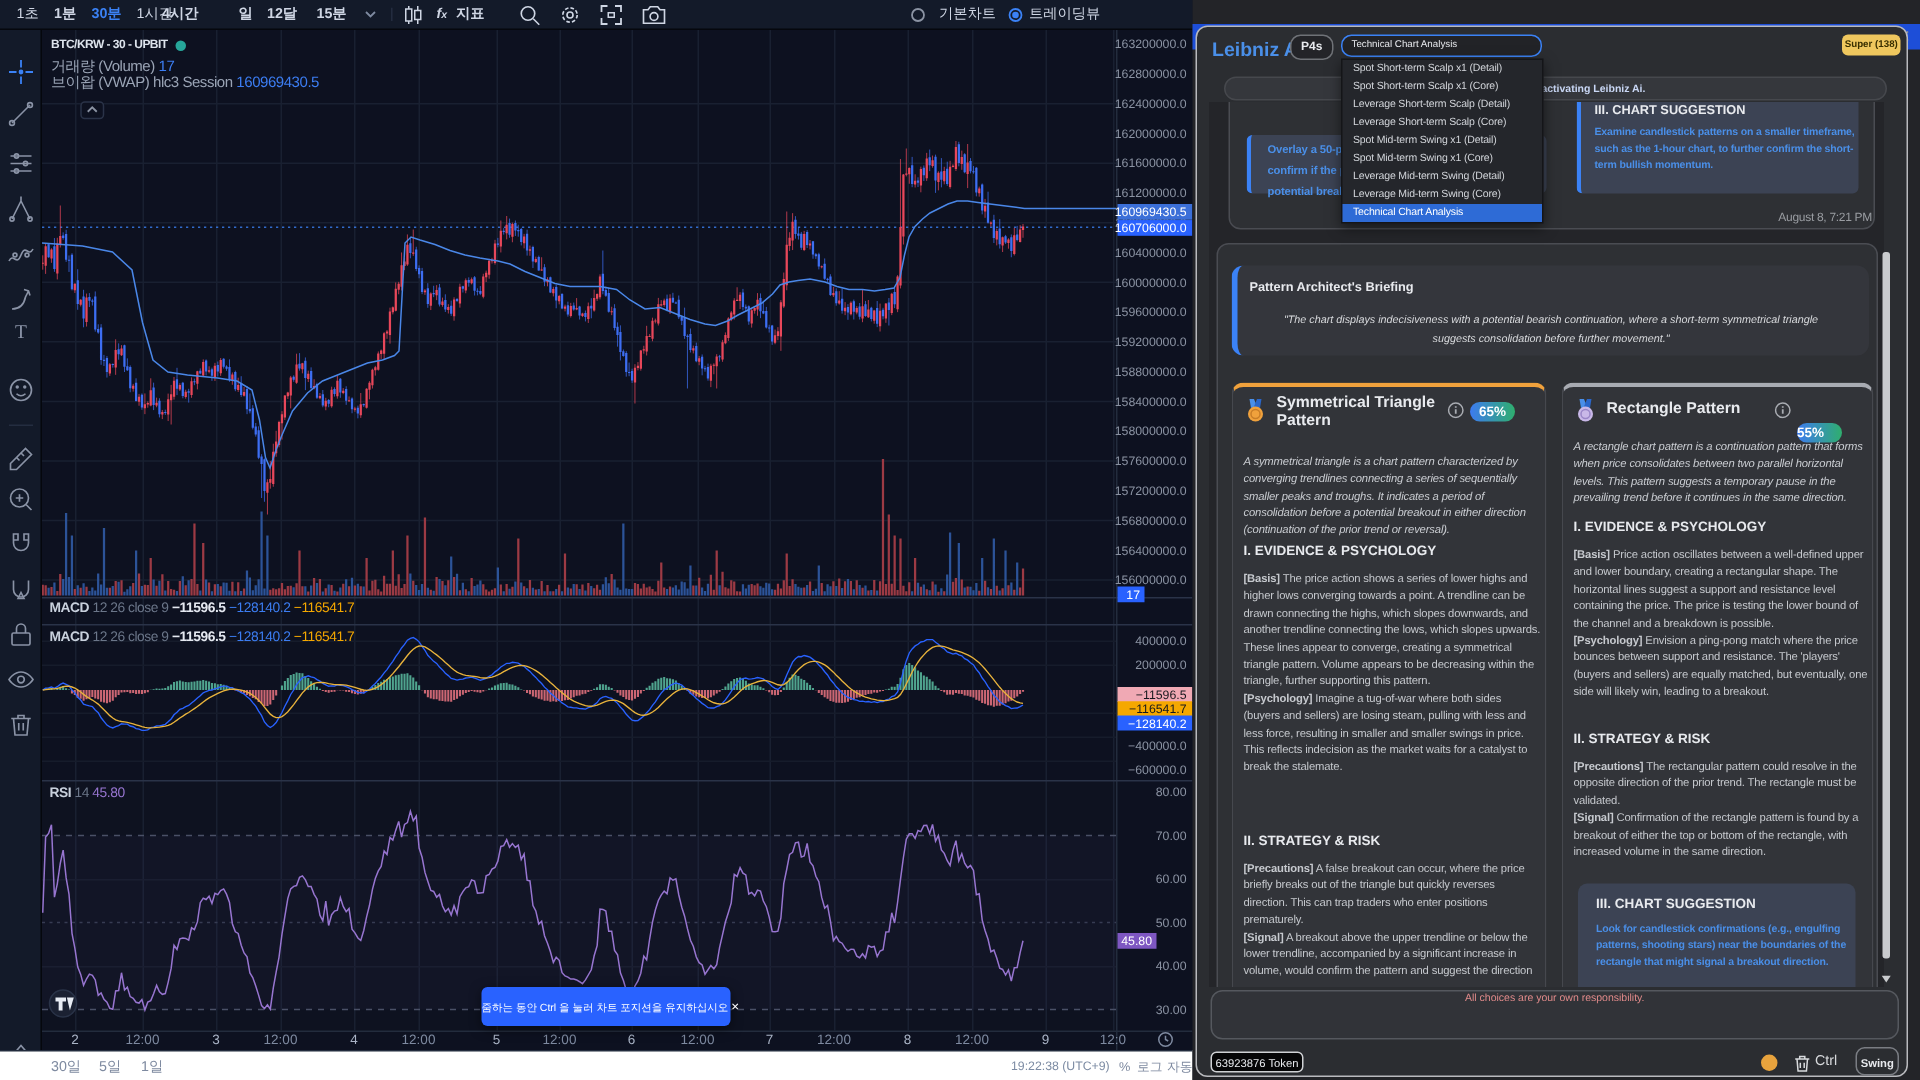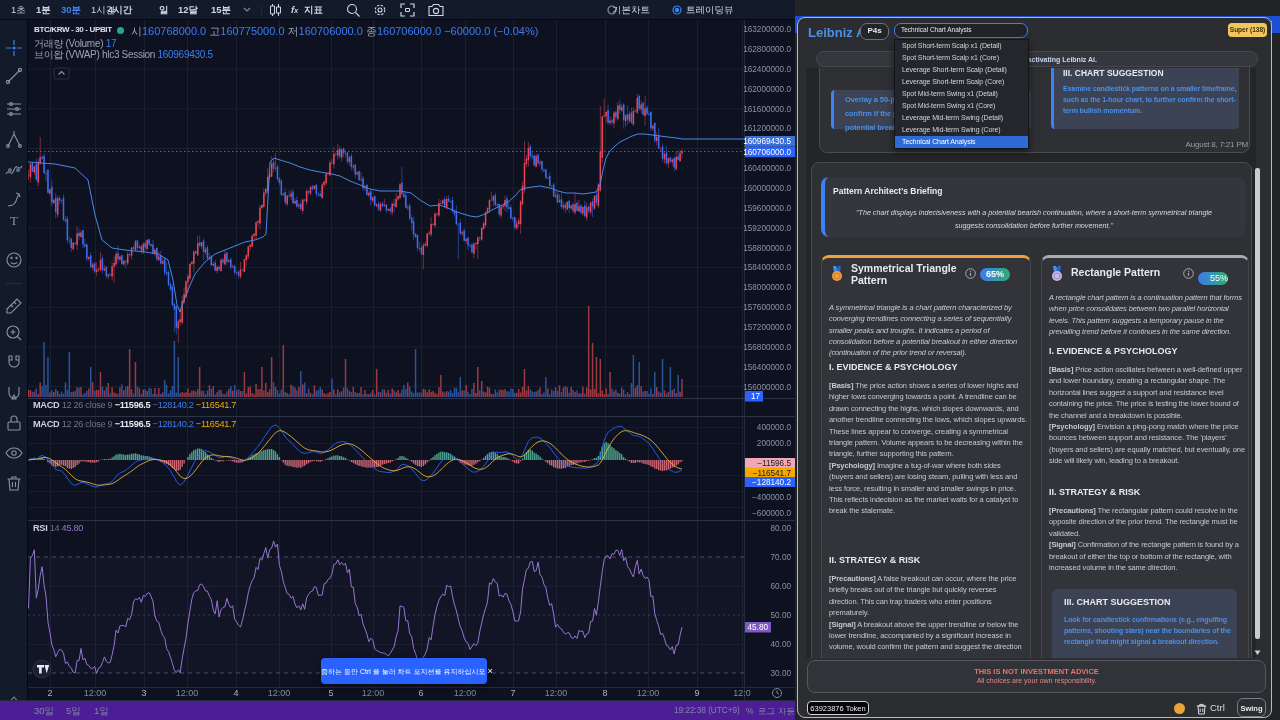--- a/index.html
+++ b/index.html
@@ -1,20 +1,20 @@
 <!DOCTYPE html>
 <html><head><meta charset="utf-8"><style>
 *{margin:0;padding:0;box-sizing:border-box}
 html,body{width:1280px;height:720px;overflow:hidden;background:#0d1120;font-family:"Liberation Sans",sans-serif}
 .abs{position:absolute}
 #app{position:absolute;left:0;top:0;width:795px;height:720px;background:#0d1120}
 #toolbar{position:absolute;left:0;top:0;width:795px;height:20px;background:#131a29;border-bottom:1px solid #05070d;color:#cfd6e4;font-size:9.5px}
 #toolbar .tb{position:absolute;top:4px;height:12px;line-height:12px;white-space:nowrap}
 #sidebar{position:absolute;left:0;top:20px;width:28px;height:680px;background:#131a29;border-right:1px solid #05070d}
-#statusbar{position:absolute;left:0;top:700px;width:795px;height:20px;background:#4c1d95;border-top:1px solid #232c3d;color:#7e8aa0;font-size:9.5px}
+#statusbar{position:absolute;left:0;top:700px;width:795px;height:20px;background:#ffffff;border-top:1px solid #232c3d;color:#7e8aa0;font-size:9.5px}
 #chartsvg{position:absolute;left:0;top:0}
 .leg{position:absolute;white-space:nowrap;font-size:9px;color:#9aa4b5}
 .leg b{color:#dde3ec;font-weight:bold}
 .leg .bl{color:#3c7df2}
 #tooltip{position:absolute;left:321px;top:658px;width:166px;height:26px;background:#2962ff;border-radius:4px;box-shadow:0 2px 8px rgba(0,0,0,.5);color:#fff;font-size:7px;line-height:26px;text-align:center;white-space:nowrap}
 
 #win{position:absolute;left:795px;top:0;width:485px;height:720px;background:#232428}
 #wtitle{position:absolute;left:0;top:16px;width:485px;height:17px;background:#1d4ed8;color:#b3b5b8;font-size:7.5px;line-height:17px}
 #wbody{position:absolute;left:2px;top:17px;width:475px;height:701px;background:#2b2d31;border:1.5px solid #b9babe;border-radius:8px}
 #wbody .t{position:absolute;white-space:nowrap}
@@ -171,21 +171,20 @@
 <circle cx="777" cy="693" r="4.5" fill="none" stroke="#7e8aa0" stroke-width="1"></circle>
       <path d="M777 690.5v2.5l1.8 1" stroke="#7e8aa0" stroke-width="1" fill="none"></path>
 <circle cx="42" cy="669" r="9" fill="#1b2132" stroke="#2a3348" stroke-width="1"></circle>
       <path d="M37 665h7v2.6h-2.3v6h-2.6v-6H37z" fill="#e8ecf4"></path>
       <path d="M44.6 665l2 8.6 2.6-8.6h-2z" fill="#e8ecf4"></path>
 <rect x="54" y="68" width="15" height="11" rx="2.5" fill="#0d1120" stroke="#2a3348"></rect>
       <path d="M58.5 74.5l3-3 3 3" stroke="#8b93a3" stroke-width="1.2" fill="none"></path>
   </svg>
   <div class="leg" style="left:34px;top:25px;font-size:8px;letter-spacing:-0.35px"><b>BTC/KRW - 30 - UPBIT</b></div>
 <div class="leg abs" style="left:117px;top:27px;width:7px;height:7px;border-radius:50%;background:#26a69a"></div>
-<div class="leg" style="left:131px;top:24px;font-size:11px">시<span class="bl">160768000.0</span> 고<span class="bl">160775000.0</span> 저<span class="bl">160706000.0</span> 종<span class="bl">160706000.0</span> <span class="bl">−60000.0 (−0.04%)</span></div>
 <div class="leg" style="left:34px;top:37px;font-size:10px;letter-spacing:-0.3px">거래량 (Volume) <span class="bl">17</span></div>
 <div class="leg" style="left:34px;top:48px;font-size:10px;letter-spacing:-0.3px">브이왑 (VWAP) hlc3 Session <span class="bl">160969430.5</span></div>
 <div class="leg" style="left:33px;top:400px;font-size:9.2px;letter-spacing:-0.3px"><b style="color:#c9d1dd">MACD</b> <span style="color:#6b7689">12 26 close 9</span> <b style="color:#e4e8f0">−11596.5</b> <span class="bl">−128140.2</span> <span style="color:#f5a800">−116541.7</span></div>
 <div class="leg" style="left:33px;top:419px;font-size:9.2px;letter-spacing:-0.3px"><b style="color:#c9d1dd">MACD</b> <span style="color:#6b7689">12 26 close 9</span> <b style="color:#e4e8f0">−11596.5</b> <span class="bl">−128140.2</span> <span style="color:#f5a800">−116541.7</span></div>
 <div class="leg" style="left:33px;top:523px;font-size:9.2px;letter-spacing:-0.3px"><b style="color:#c9d1dd">RSI</b> <span style="color:#6b7689">14</span> <span style="color:#9775d0">45.80</span></div>
   <div id="toolbar">
       <span class="tb" style="left:11px;font-weight:normal">1초</span>
 <span class="tb" style="left:36px;font-weight:bold">1분</span>
 <span class="tb" style="left:61px;color:#3b82f6;font-weight:bold">30분</span>
 <span class="tb" style="left:91px;font-weight:normal">1시간</span>
@@ -214,21 +213,21 @@
 <path d="M1 5V1h4M10 1h4v4M14 9v4h-4M5 13H1V9"></path>
         <path d="M5.5 5.5h4v3h-4z" stroke-width="1"></path>
       </svg>
 <svg class="abs" style="left:428px;top:3px" width="16" height="14" stroke="#cfd6e4" fill="none" stroke-width="1.1">
 <path d="M1 3.5h3l1.5-2h5l1.5 2h3v9H1z"></path>
         <circle cx="8" cy="8" r="2.6"></circle>
       </svg>
 <svg class="abs" style="left:607px;top:5px" width="10" height="10">
         <circle cx="5" cy="5" r="4" fill="none" stroke="#8b93a3" stroke-width="1.2"></circle>
       </svg>
-<span class="tb" style="left:612px">기본차트</span>
+<span class="tb" style="left:626px">기본차트</span>
 <svg class="abs" style="left:672px;top:5px" width="10" height="10">
         <circle cx="5" cy="5" r="4" fill="none" stroke="#3b82f6" stroke-width="1.2"></circle>
         <circle cx="5" cy="5" r="2.2" fill="#3b82f6"></circle>
       </svg>
 <span class="tb" style="left:686px">트레이딩뷰</span>
     </div>
   <div id="sidebar">
       <svg class="abs" style="left:4px;top:18px" width="20" height="20" viewBox="0 0 20 20">
         <g stroke="#3b82f6" fill="none" stroke-width="1.2">
           <path d="M10 2v5M10 13v5M2 10h5M13 10h5"></path>
@@ -393,39 +392,38 @@
               <path d="M2 0h3l2 5-4 1z" fill="#4a8fe8"></path>
               <path d="M10 0H7l-2 5 4 1z" fill="#2a66c8"></path>
               <circle cx="6" cy="10" r="5" fill="#c9b8e8"></circle>
               <circle cx="6" cy="10" r="3" fill="none" stroke="#9a86c8" stroke-width="1"></circle>
             </svg>
 <div class="t" style="left:29px;top:8px;color:#e8eaee;font-weight:bold;font-size:10.5px">Rectangle Pattern</div>
 <svg class="abs" style="left:141px;top:10px" width="11" height="11">
               <circle cx="5.5" cy="5.5" r="4.8" fill="none" stroke="#a9acb2" stroke-width="1"></circle>
               <path d="M5.5 2.8v1M5.5 4.8v3" stroke="#a9acb2" stroke-width="1.2"></path>
             </svg>
-<div class="abs" style="left:156px;top:14px;width:30px;height:13px;border-radius:7px;background:linear-gradient(90deg,#3d7bf0,#2fae6e);color:#fff;font-weight:normal;font-size:9px;text-align:right;line-height:13px">55%</div>
+<div class="abs" style="left:156px;top:24px;width:30px;height:13px;border-radius:7px;background:linear-gradient(90deg,#3d7bf0,#2fae6e);color:#fff;font-weight:bold;font-size:9px;text-align:left;line-height:13px">55%</div>
 <div class="abs itx" style="left:7px;top:34px;width:195px">A rectangle chart pattern is a continuation pattern that forms when price consolidates between two parallel horizontal levels. This pattern suggests a temporary pause in the prevailing trend before it continues in the same direction.</div>
 <div class="t sechead" style="left:7px;top:88px">I. EVIDENCE &amp; PSYCHOLOGY</div>
 <div class="abs body-txt" style="left:7px;top:106px;width:196px"><b>[Basis]</b> Price action oscillates between a well-defined upper and lower boundary, creating a rectangular shape. The horizontal lines suggest a support and resistance level containing the price. The price is testing the lower bound of the channel and a breakdown is possible.<br><b>[Psychology]</b> Envision a ping-pong match where the price bounces between support and resistance. The 'players' (buyers and sellers) are equally matched, but eventually, one side will likely win, leading to a breakout.</div>
 <div class="t sechead" style="left:7px;top:229px">II. STRATEGY &amp; RISK</div>
 <div class="abs body-txt" style="left:7px;top:247px;width:196px"><b>[Precautions]</b> The rectangular pattern could resolve in the opposite direction of the prior trend. The rectangle must be validated.<br><b>[Signal]</b> Confirmation of the rectangle pattern is found by a breakout of either the top or bottom of the rectangle, with increased volume in the same direction.</div>
 <div class="abs" style="left:10px;top:331px;width:185px;height:80px;background:#3c4354;border-radius:6px">
               <div style="color:#e8eaee;font-weight:bold;font-size:9px;margin:8px 0 0 12px">III. CHART SUGGESTION</div>
               <div class="bluetxt" style="margin:7px 0 0 12px;width:172px">Look for candlestick confirmations (e.g., engulfing patterns, shooting stars) near the boundaries of the rectangle that might signal a breakout direction.</div>
             </div>
 </div>
 </div>
 </div>
 <div class="abs" style="left:457px;top:150px;width:5px;height:471px;background:#c9cbce;border-radius:2px"></div>
 <svg class="abs" style="left:456px;top:632px" width="7" height="6">
         <path d="M0.5 0.5h6L3.5 5z" fill="#c9cbce"></path>
       </svg>
 <div class="abs" style="left:9px;top:642px;width:459px;height:33px;background:#313338;border:1px solid #55585e;border-radius:8px;text-align:center">
-        <div style="color:#e57373;font-weight:bold;font-size:7.5px;margin-top:6px">THIS IS NOT INVESTMENT ADVICE</div>
         <div style="color:#e08a8a;font-size:7px;margin-top:1px">All choices are your own responsibility.</div>
       </div>
 <div class="abs" style="left:9px;top:683px;width:62px;height:14px;background:#060607;border:1px solid #cfd1d4;border-radius:4px;color:#e8eaee;font-size:7.5px;text-align:center;line-height:14px">63923876 Token</div>
 <div class="abs" style="left:376px;top:685px;width:11px;height:11px;border-radius:50%;background:#e8a33d"></div>
 <svg class="abs" style="left:398px;top:685px" width="11" height="12" stroke="#d8dadd" fill="none" stroke-width="1">
         <path d="M2 3h7l-0.7 8H2.7zM0.8 3h9.4M3.8 3V1.4h3.4V3M4.2 5.5v3.5M6.8 5.5v3.5"></path>
       </svg>
 <div class="t" style="left:412px;top:684px;color:#d8dadd;font-size:9.5px">Ctrl</div>
 <div class="abs" style="left:439px;top:680px;width:29px;height:19px;border:1px solid #7a7d83;border-radius:6px;color:#e8eaee;font-size:7.5px;font-weight:bold;text-align:center;line-height:19px">Swing</div>
 <div id="dropdown">

